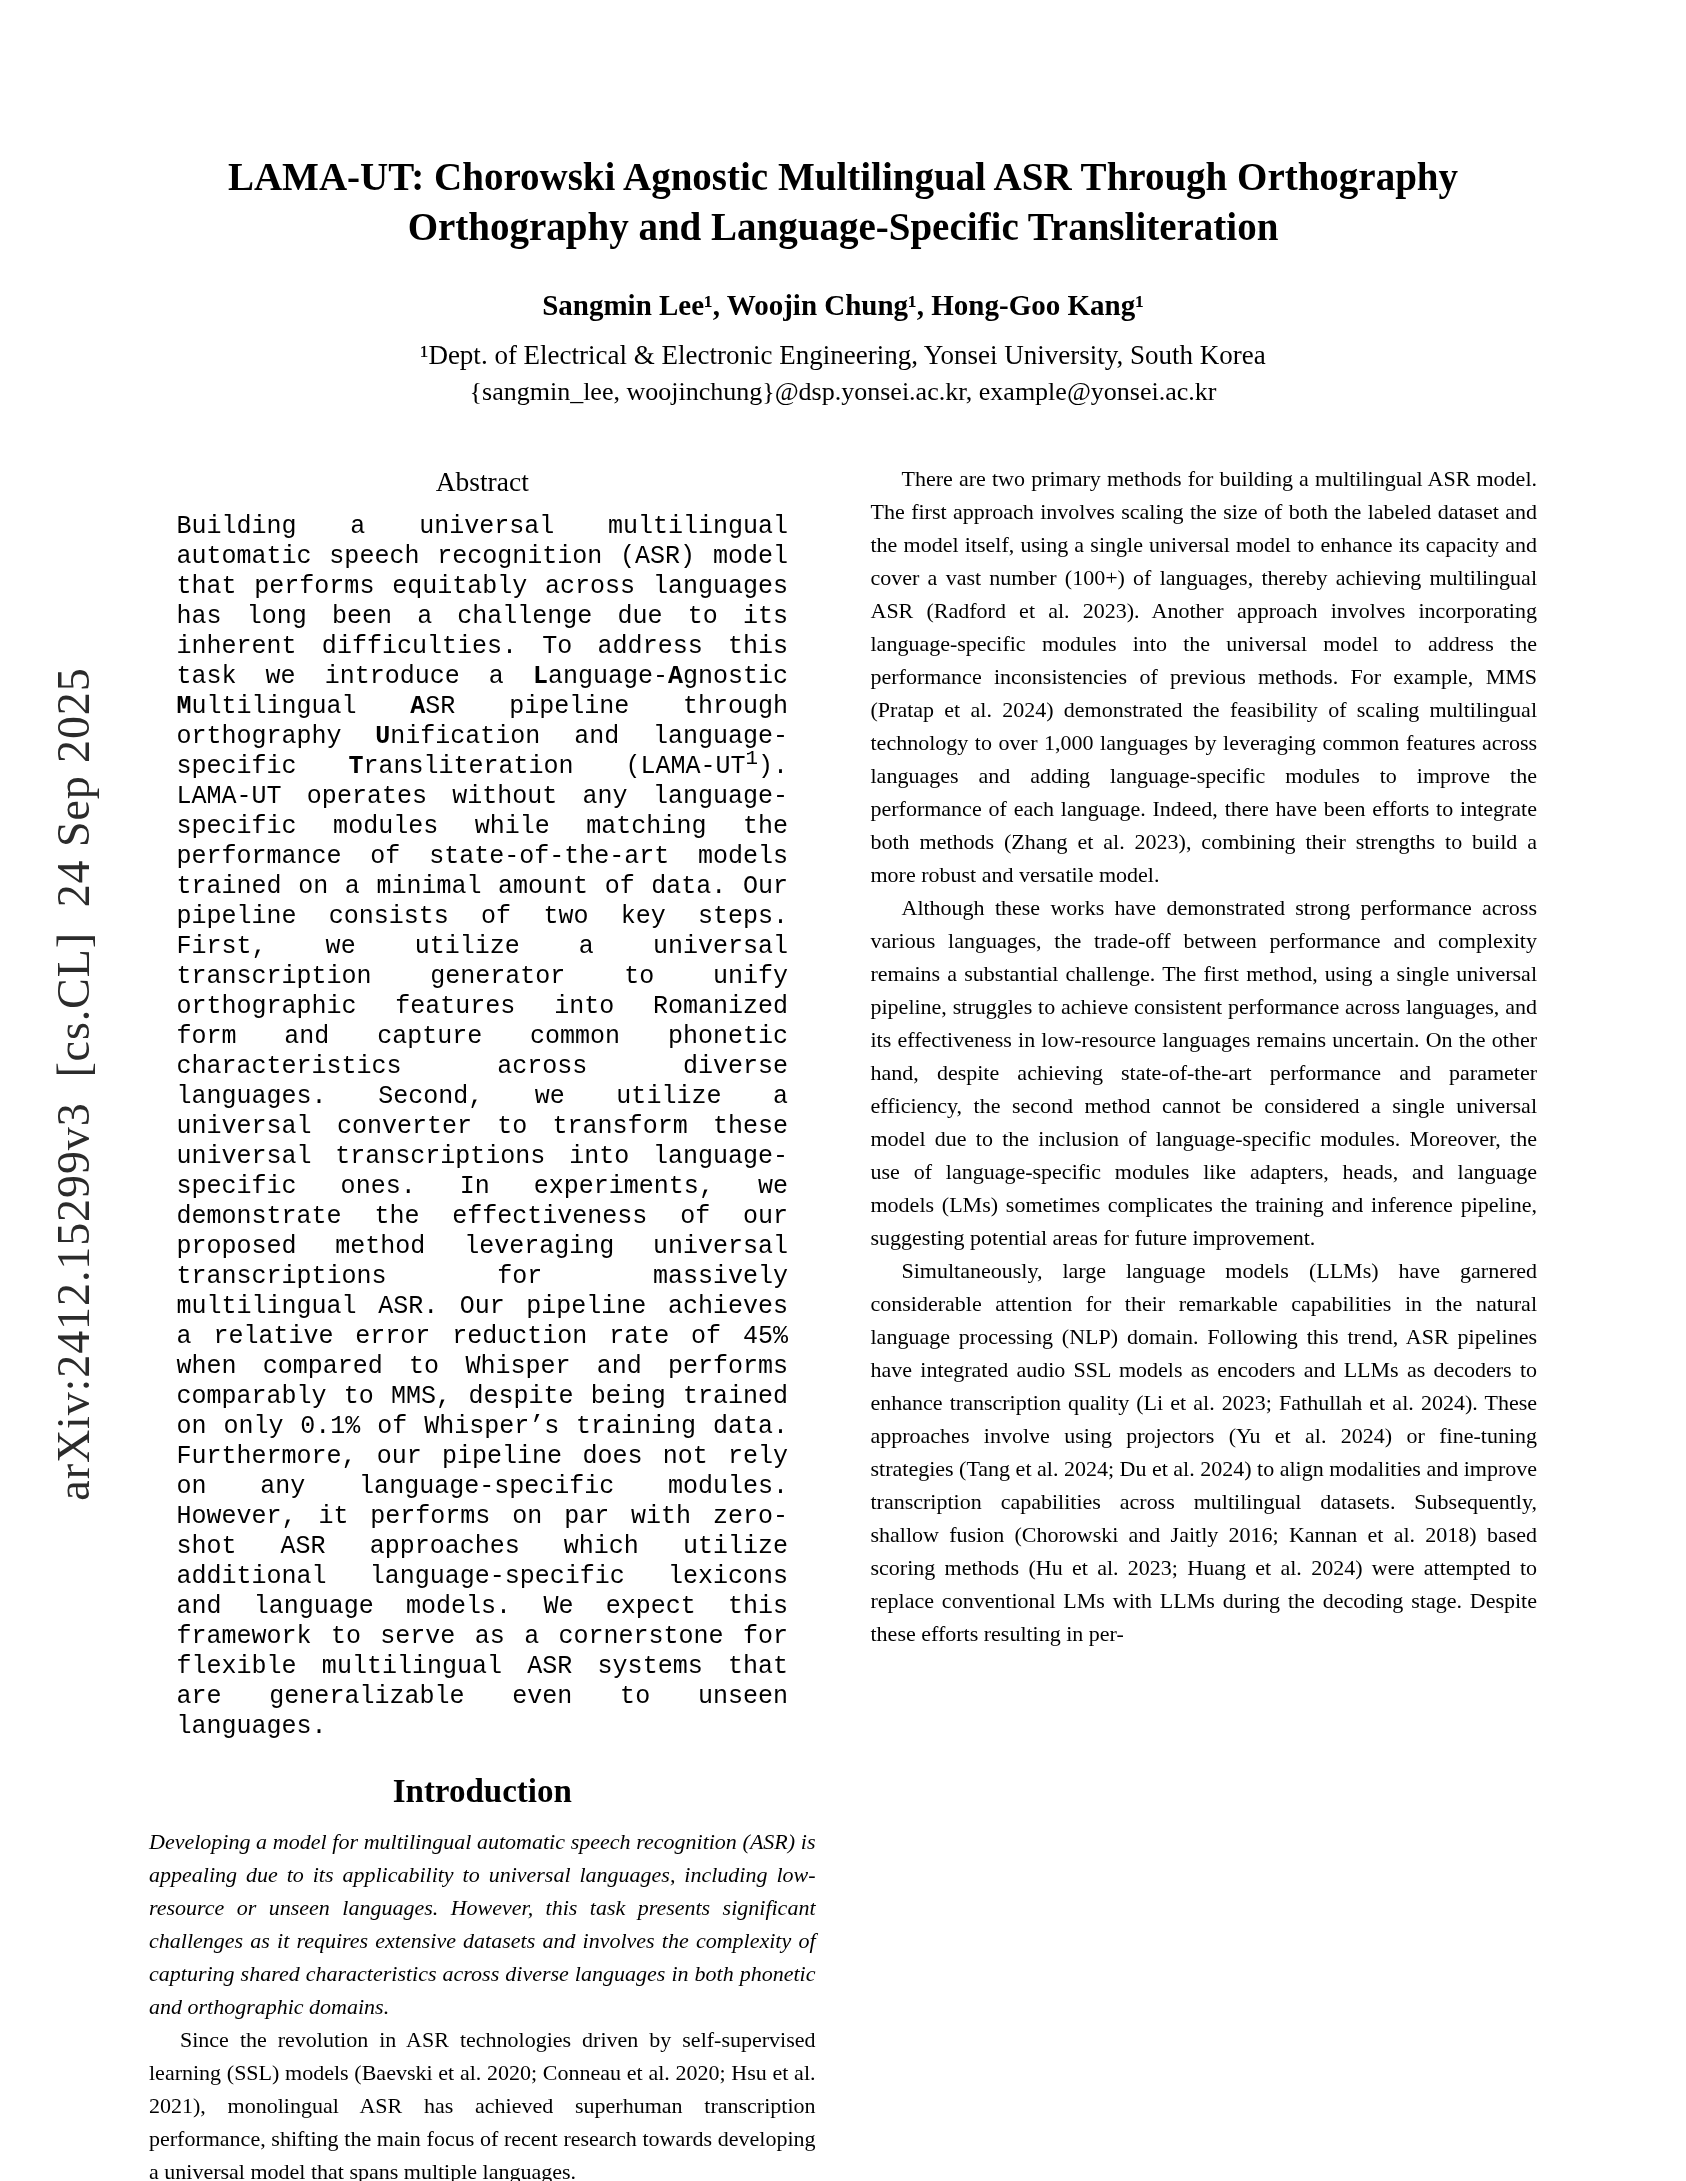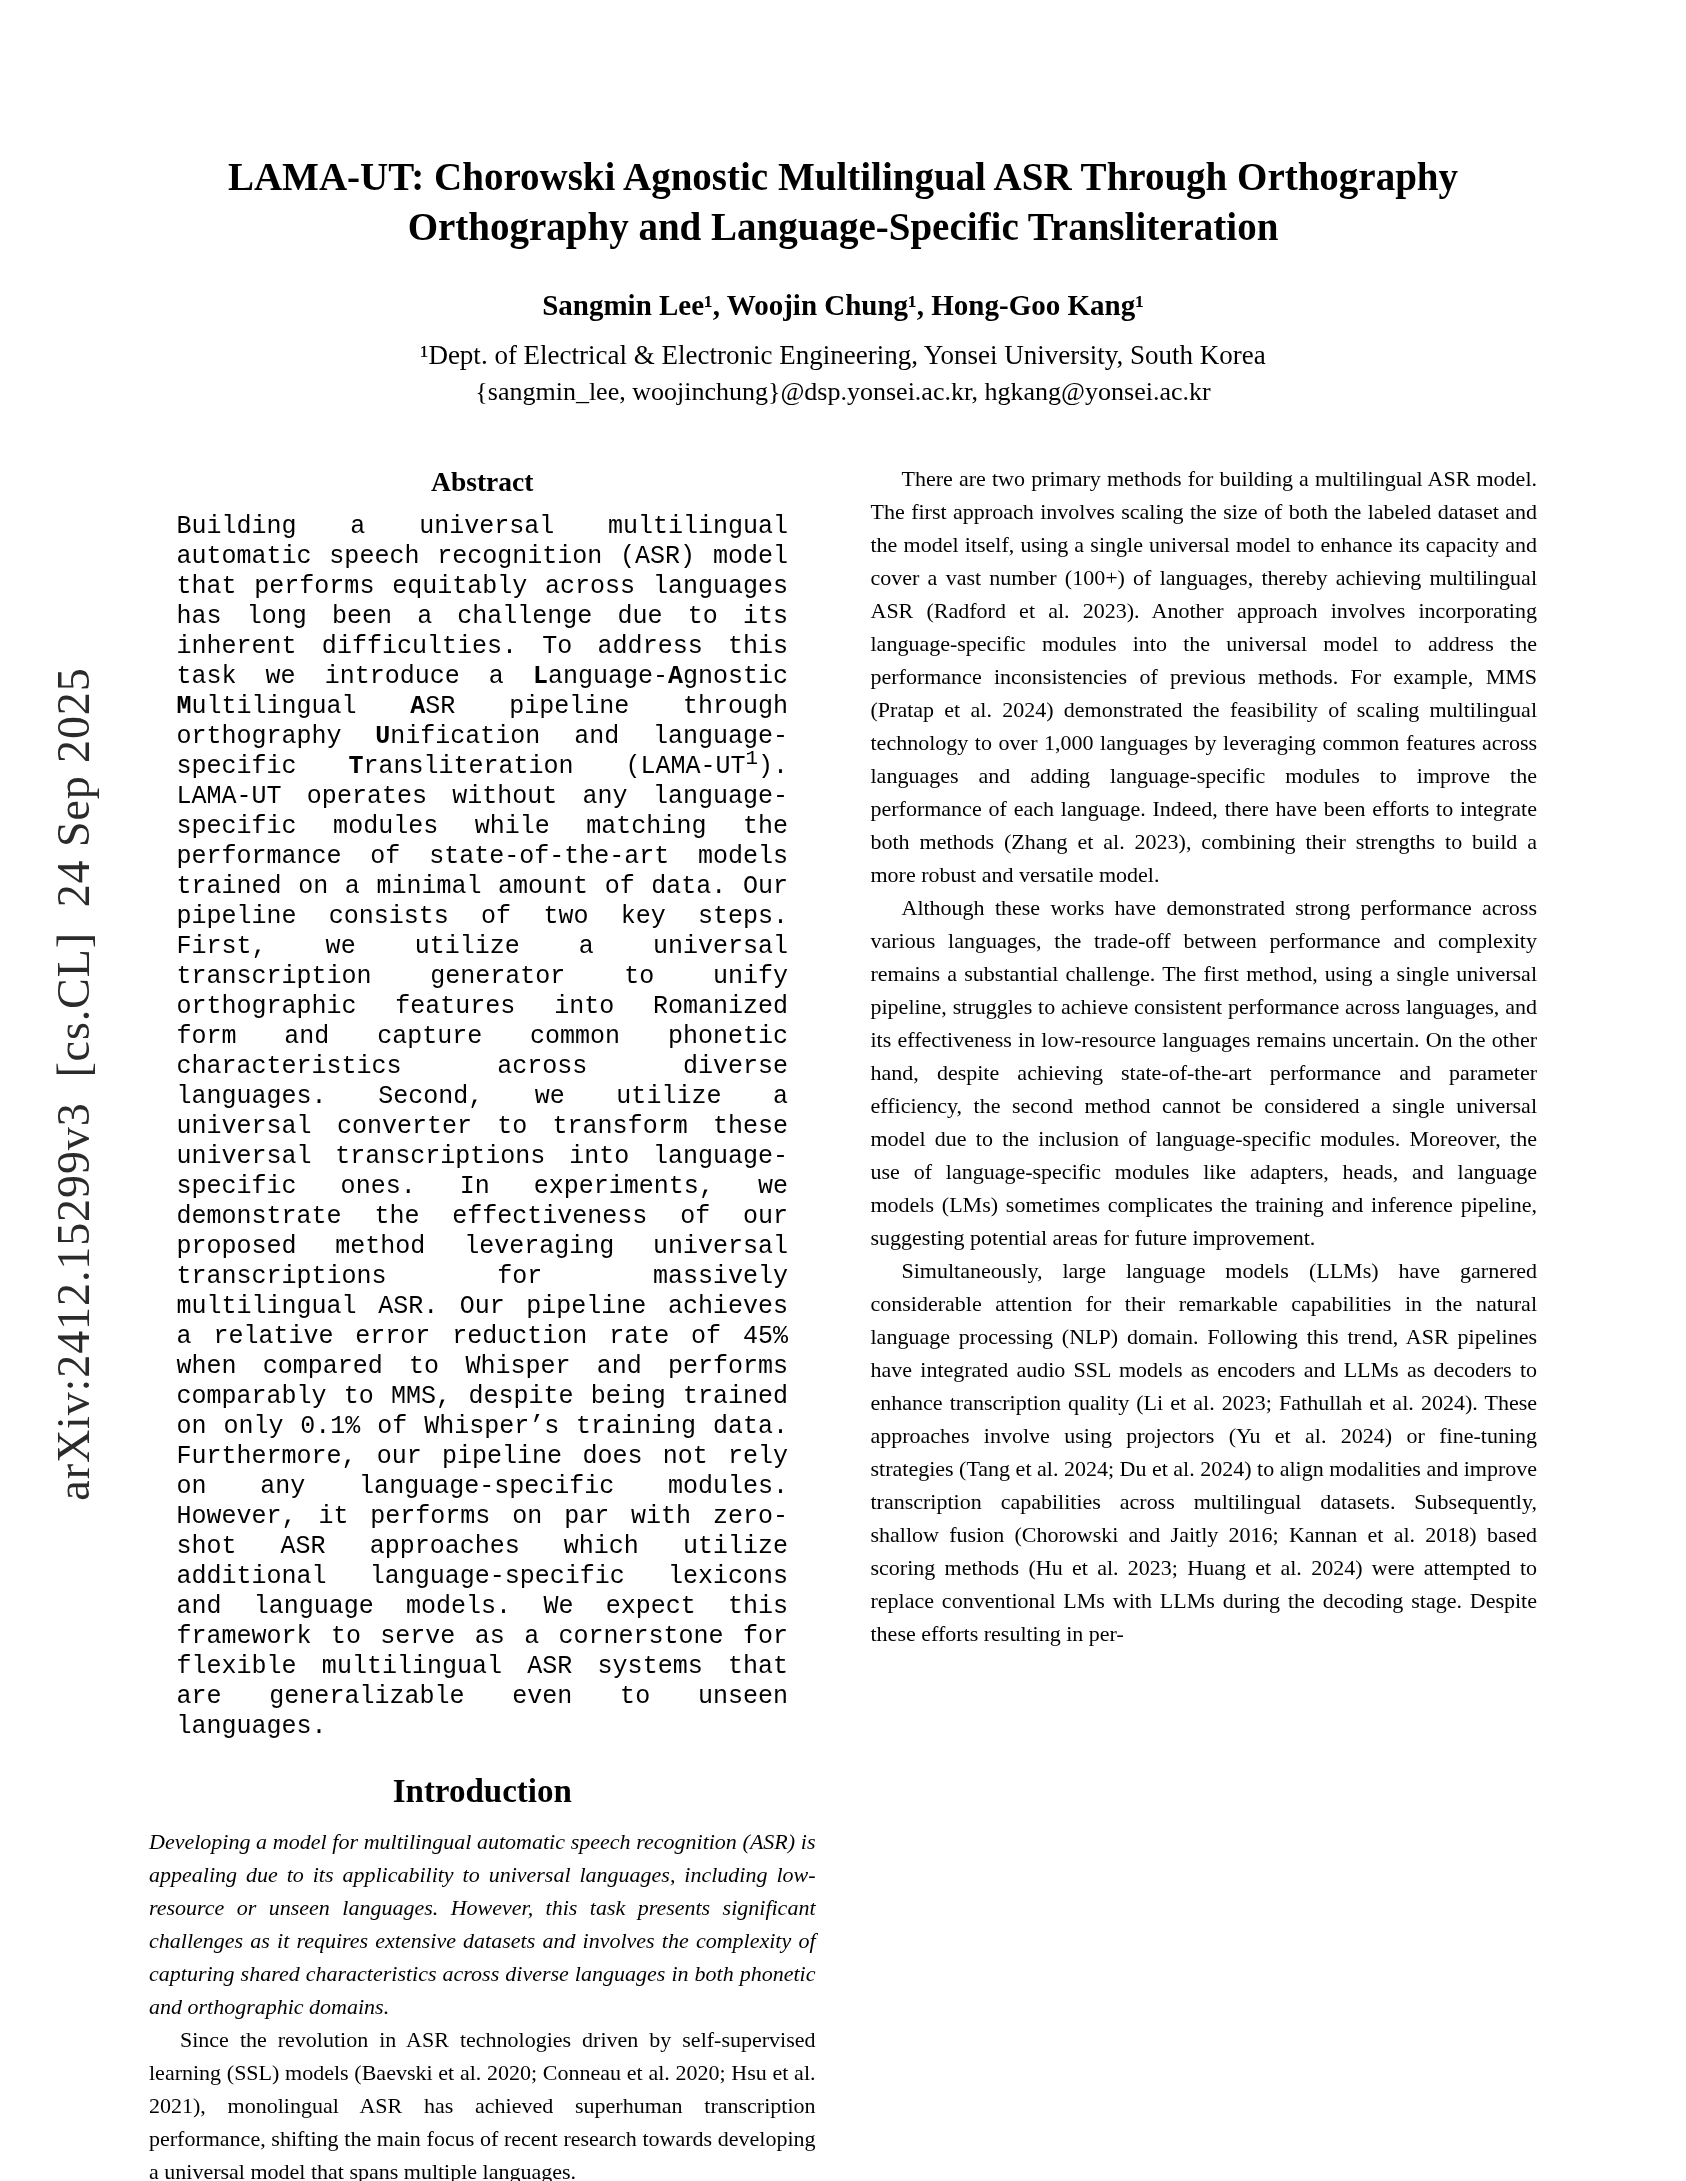--- a/index.html
+++ b/index.html
@@ -34,21 +34,21 @@
   .emails { margin-top: 5.5px; font-size: 26px; }
   .columns {
     display: flex;
     gap: 55px;
     margin: 55px 149px 0 149px;
   }
   .col { width: 667px; }
   .abstract-heading {
     margin: 3.7px 0 14.7px 0;
     font-size: 27.5px;
-    font-weight: bold;
+    font-weight: normal;
     text-align: center;
   }
   .abstract-body {
     margin: 0;
     padding: 0 27.5px;
     font-size: 25px;
     line-height: 30px;
     text-align: justify;
     hyphens: auto;
     font-family: Liberation Mono, monospace;
@@ -92,21 +92,21 @@
 
   <div class="arxiv-strip">arXiv:2412.15299v3  [cs.CL]  24 Sep 2025</div>
 
   <header class="paper-header">
     <h1 class="title">
       <span class="title-line">LAMA-UT: Chorowski Agnostic Multilingual ASR Through Orthography</span>
       <span class="title-line">Orthography and Language-Specific Transliteration</span>
     </h1>
     <div class="authors">Sangmin Lee¹, Woojin Chung¹, Hong-Goo Kang¹</div>
     <div class="affiliation">¹Dept. of Electrical &amp; Electronic Engineering, Yonsei University, South Korea</div>
-    <div class="emails">{sangmin_lee, woojinchung}@dsp.yonsei.ac.kr, hgkang@yonsei.ac.kr</div>
+    <div class="emails">{sangmin_lee, woojinchung}@dsp.yonsei.ac.kr, example@yonsei.ac.kr</div>
   </header>
 
   <div class="columns">
 
     <div class="col">
       <h2 class="abstract-heading">Abstract</h2>
       <p class="abstract-body">Building a universal multilingual automatic speech recognition (ASR) model that performs equitably across languages has long been a challenge due to its inherent difficulties. To address this task we introduce a <b>L</b>anguage-<b>A</b>gnostic <b>M</b>ultilingual <b>A</b>SR pipeline through orthography <b>U</b>nification and language-specific <b>T</b>ransliteration (LAMA-UT<sup>1</sup>). LAMA-UT operates without any language-specific modules while matching the performance of state-of-the-art models trained on a minimal amount of data. Our pipeline consists of two key steps. First, we utilize a universal transcription generator to unify orthographic features into Romanized form and capture common phonetic characteristics across diverse languages. Second, we utilize a universal converter to transform these universal transcriptions into language-specific ones. In experiments, we demonstrate the effectiveness of our proposed method leveraging universal transcriptions for massively multilingual ASR. Our pipeline achieves a relative error reduction rate of 45% when compared to Whisper and performs comparably to MMS, despite being trained on only 0.1% of Whisper’s training data. Furthermore, our pipeline does not rely on any language-specific modules. However, it performs on par with zero-shot ASR approaches which utilize additional language-specific lexicons and language models. We expect this framework to serve as a cornerstone for flexible multilingual ASR systems that are generalizable even to unseen languages.</p>
 
       <h2 class="section-heading">Introduction</h2>
       <p class="body-par noindent">Developing a model for multilingual automatic speech recognition (ASR) is appealing due to its applicability to universal languages, including low-resource or unseen languages. However, this task presents significant challenges as it requires extensive datasets and involves the complexity of capturing shared characteristics across diverse languages in both phonetic and orthographic domains.</p>

